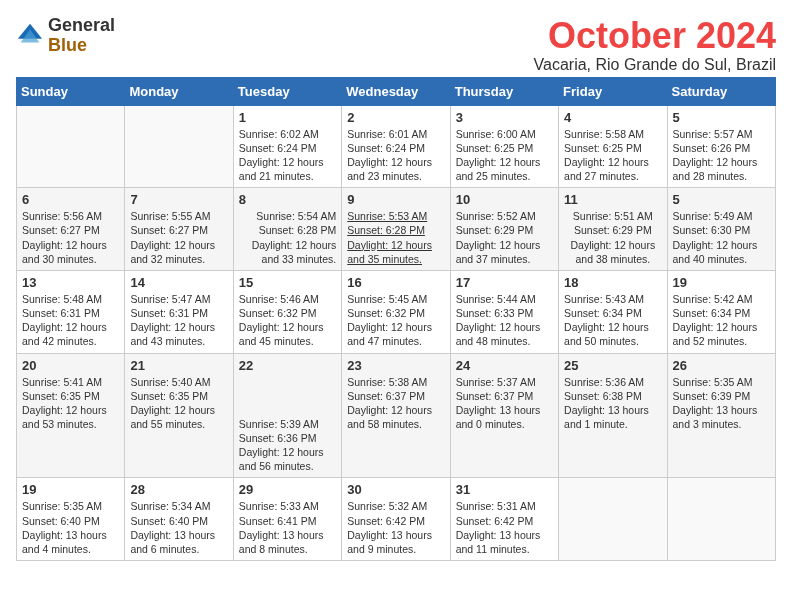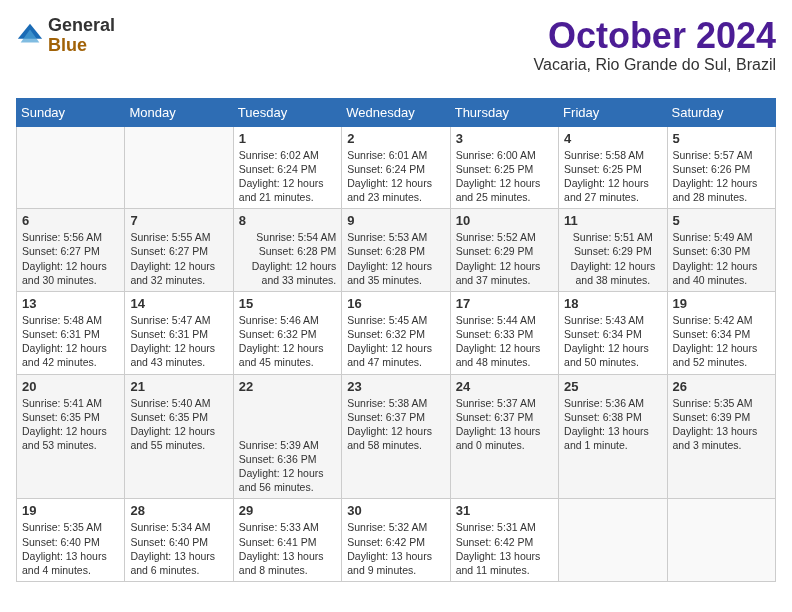--- a/index.html
+++ b/index.html
@@ -7,21 +7,21 @@
       font-family: Arial, sans-serif;
       background: #fff;
       width: 792px;
       min-height: 612px;
       padding: 16px;
     }
     .header {
       display: flex;
       align-items: flex-start;
       justify-content: space-between;
-      margin-bottom: 24px;
+      margin-bottom: 3px;
     }
     .logo {
       display: flex;
       align-items: center;
     }
     .logo-text {
       display: flex;
       flex-direction: column;
       line-height: 1.1;
     }
@@ -39,39 +39,39 @@
       width: 28px;
       height: 28px;
       margin-right: 4px;
     }
     .title-block {
       text-align: right;
     }
     .month-title {
       font-size: 36px;
       font-weight: bold;
-      color: #4c1d95;
+      color: #ef4444;
       line-height: 1.1;
     }
     .location {
       font-size: 16px;
       color: #333;
     }
     table {
       width: 100%;
       border-collapse: collapse;
       font-size: 11px;
     }
     thead tr th {
       background-color: #2e6db4;
       color: #fff;
       padding: 6px 4px;
       text-align: left;
       font-size: 13px;
-      font-weight: normal;
+      font-weight: bold;
       border: 1px solid #2e6db4;
     }
     tbody tr td {
       border: 1px solid #ccc;
       padding: 4px 5px;
       vertical-align: top;
       width: 108px;
       min-height: 70px;
       background: #fff;
     }
@@ -175,21 +175,21 @@
 Daylight: 12 hours and 32 minutes.</div>
         </td>
         <td>
           <span class="day-num">8</span>
           <div class="day-info" style="white-space: pre-line; text-align: right;">Sunrise: 5:54 AM
 Sunset: 6:28 PM
 Daylight: 12 hours and 33 minutes.</div>
         </td>
         <td>
           <span class="day-num">9</span>
-          <div class="day-info" style="white-space: pre-line;">Sunrise: 5:53 AM
+          <div class="day-info" style="white-space: pre-line; text-decoration: underline;">Sunrise: 5:53 AM
 Sunset: 6:28 PM
 Daylight: 12 hours and 35 minutes.</div>
         </td>
         <td>
           <span class="day-num">10</span>
           <div class="day-info" style="white-space: pre-line;">Sunrise: 5:52 AM
 Sunset: 6:29 PM
 Daylight: 12 hours and 37 minutes.</div>
         </td>
         <td>

